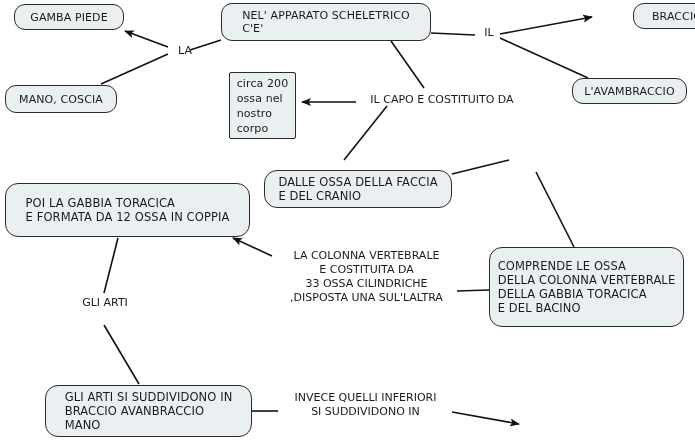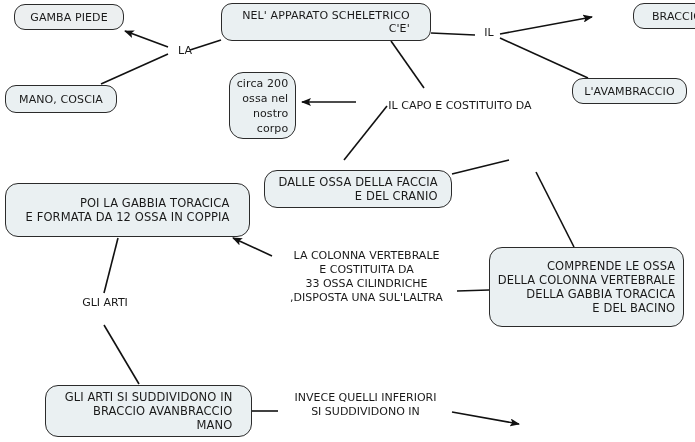--- a/index.html
+++ b/index.html
@@ -27,38 +27,38 @@
   }
   .node {
     position: absolute;
     box-sizing: border-box;
     background: #eaf0f2;
     border: 1px solid #2b2b2b;
     border-radius: 11px;
     display: flex;
     align-items: center;
     justify-content: center;
-    text-align: right;
+    text-align: left;
     color: #1a1a1a;
     font-size: 11px;
     line-height: 13px;
     letter-spacing: 0.1px;
     white-space: pre-line;
     padding: 2px 6px;
   }
   .node.gray {
     background: #eceff0;
   }
   .node.big {
     border-radius: 13px;
     font-size: 11.5px;
     line-height: 14px;
   }
   .node.tall {
-    border-radius: 14px;
+    border-radius: 2px;
     font-size: 11.5px;
     line-height: 15px;
   }
   .edge-label {
     position: absolute;
     color: #1a1a1a;
     font-size: 11px;
     line-height: 14px;
     text-align: center;
     white-space: pre-line;
@@ -141,21 +141,21 @@
 
   <div class="node big" style="left:45px; top:385px; width:207px; height:52px;">GLI ARTI SI SUDDIVIDONO IN
 BRACCIO AVANBRACCIO
 MANO</div>
 
 
   <div class="edge-label" style="left:170px; top:44px; width:30px;">LA</div>
 
   <div class="edge-label" style="left:477px; top:26px; width:24px;">IL</div>
 
-  <div class="edge-label" style="left:377px; top:93px; width:166px;margin-top:6px;">IL CAPO E COSTITUITO DA</div>
+  <div class="edge-label" style="left:359px; top:93px; width:166px;">IL CAPO E COSTITUITO DA</div>
 
 
   <div class="edge-label" style="left:274px; top:249px; width:185px;">LA COLONNA VERTEBRALE
 E COSTITUITA DA
 33 OSSA CILINDRICHE
 ,DISPOSTA  UNA SUL'LALTRA</div>
 
   <div class="edge-label" style="left:74px; top:296px; width:62px;">GLI ARTI</div>
 
   <div class="edge-label" style="left:281px; top:391px; width:169px;">INVECE QUELLI INFERIORI

